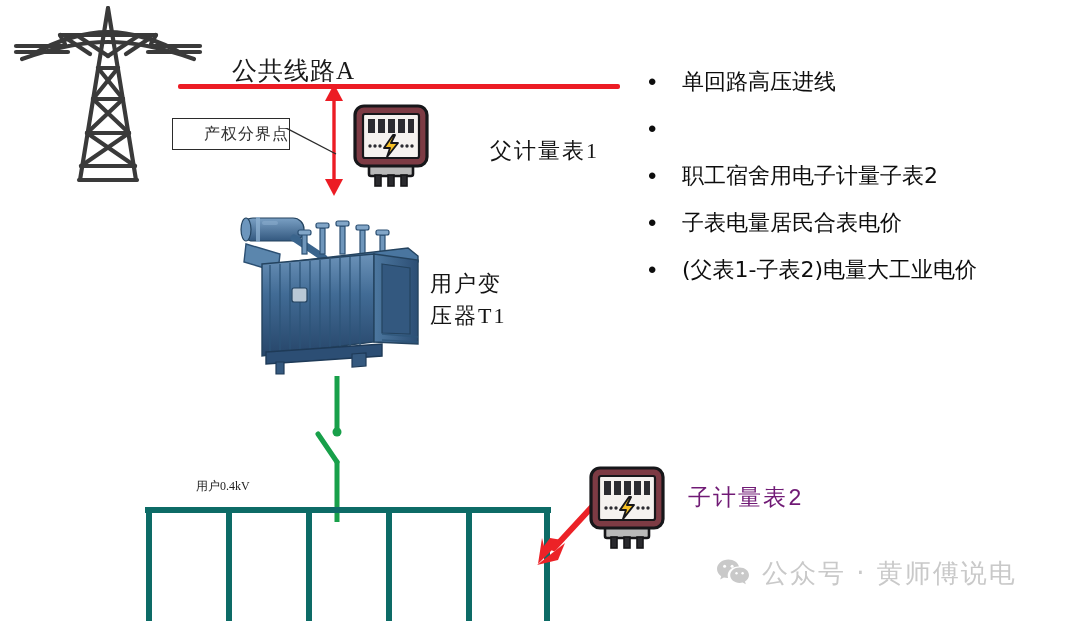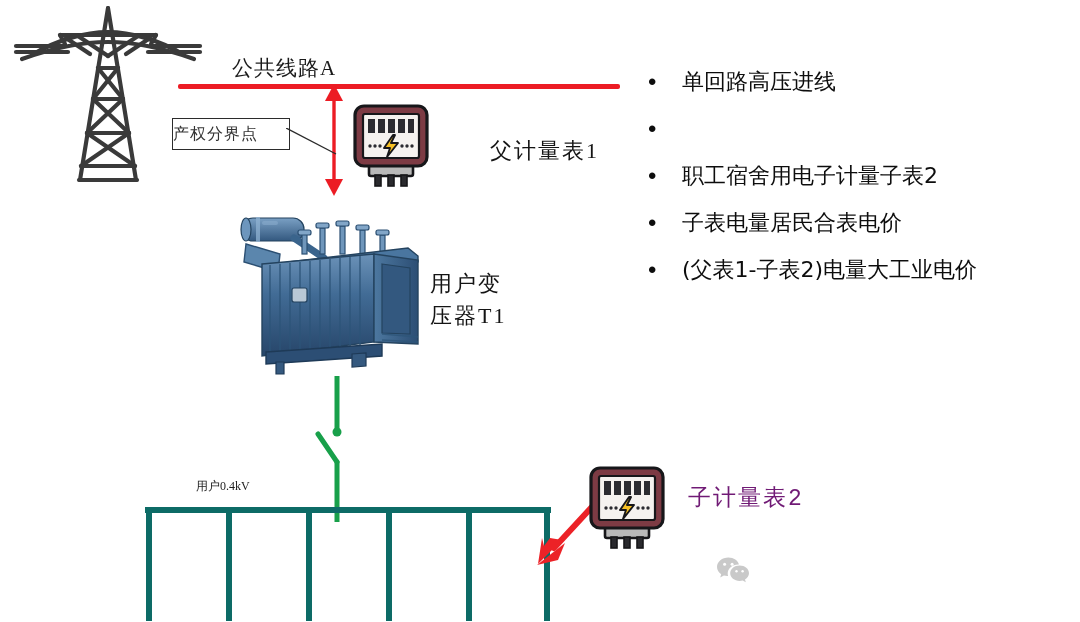--- a/index.html
+++ b/index.html
@@ -24,38 +24,38 @@
 
   
   #public-line {
     left: 178px; top: 84px; width: 442px; height: 5px;
     background: #ec1c24;
     border-radius: 2px;
   }
   #public-line-label {
     left: 232px; top: 54px;
     font-family: "Liberation Serif", "DejaVu Serif", serif;
-    font-size: 21px;
+    font-size: 25px;
     color: #1a1a1a;
     white-space: nowrap;
     letter-spacing: 1px;
   }
 
   
   #demarcation-arrow { left: 318px; top: 82px; width: 32px; height: 116px; }
 
   
   #demarcation-box {
     left: 172px; top: 118px;
     width: 116px; height: 30px;
     border: 1.4px solid #2b2b2b;
     background: #ffffff;
     display: flex;
     align-items: center;
-    justify-content: flex-start;
+    justify-content: flex-end;
   }
   #demarcation-box-label {
     font-family: "Liberation Serif", "DejaVu Serif", serif;
     font-size: 16px;
     color: #333333;
     white-space: nowrap;
     letter-spacing: 1px;
   }
   #demarcation-leader { left: 286px; top: 128px; width: 52px; height: 28px; }
 
@@ -429,15 +429,16 @@
         <g fill="#c9c9c9">
           <path d="M12.4 1.6C6.1 1.6 1 5.8 1 11c0 2.9 1.6 5.5 4.2 7.2l-1 3.2 3.7-1.9c1.1.3 2.3.5 3.5.5h.7c-.3-.8-.4-1.6-.4-2.5 0-5 4.6-9 10.4-9h.8C22.1 4.8 17.7 1.6 12.4 1.6z"></path>
           <circle cx="8.6" cy="8.2" r="1.5" fill="#ffffff"></circle>
           <circle cx="16.1" cy="8.2" r="1.5" fill="#ffffff"></circle>
           <path d="M33 17.3c0-4.3-4.2-7.7-9.4-7.7s-9.4 3.5-9.4 7.7 4.2 7.7 9.4 7.7c1.1 0 2.1-.1 3.1-.4l3.1 1.6-.8-2.7c2.4-1.4 4-3.7 4-6.2z"></path>
           <circle cx="20.5" cy="15.2" r="1.2" fill="#ffffff"></circle>
           <circle cx="26.6" cy="15.2" r="1.2" fill="#ffffff"></circle>
         </g>
       </svg>
     </span>
+    <span id="watermark-text">公众号 · 黄师傅说电</span>
   </div>
 
 </div>
 
 </body></html>

